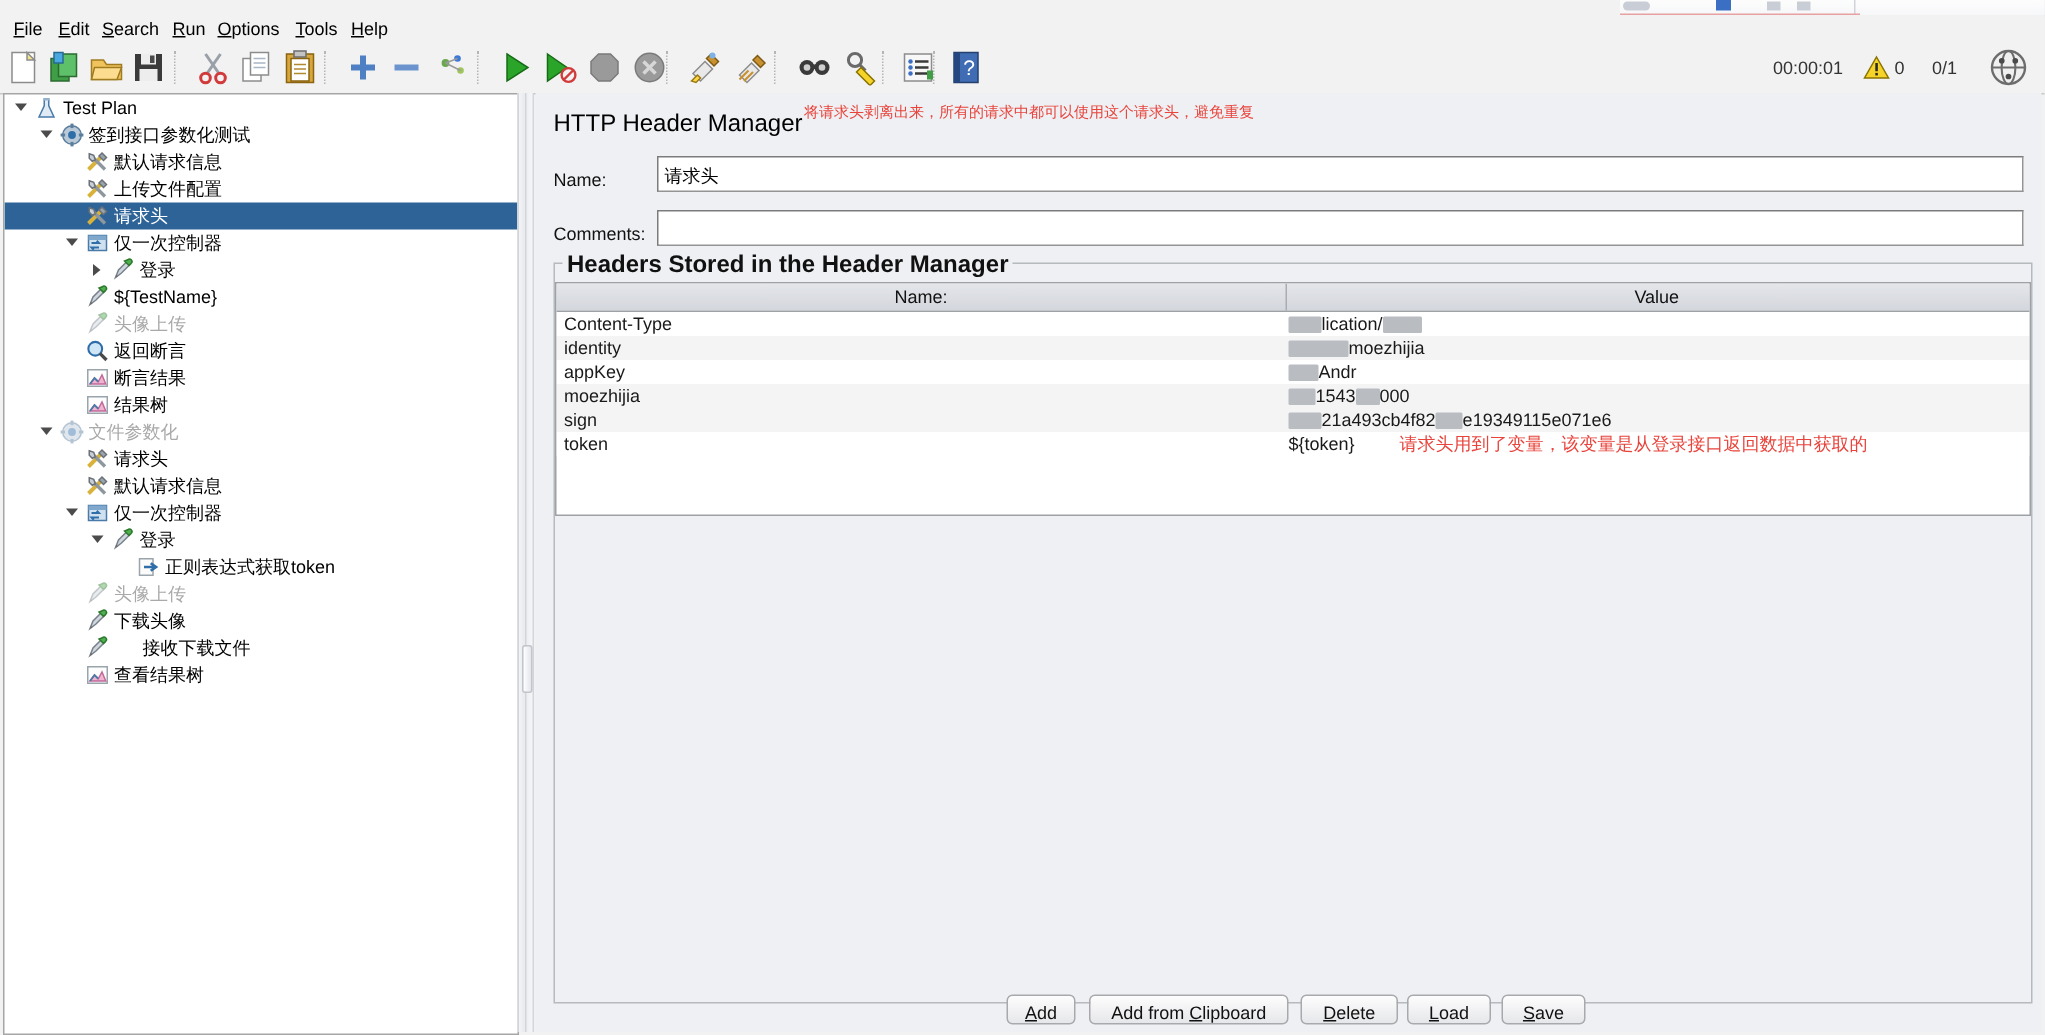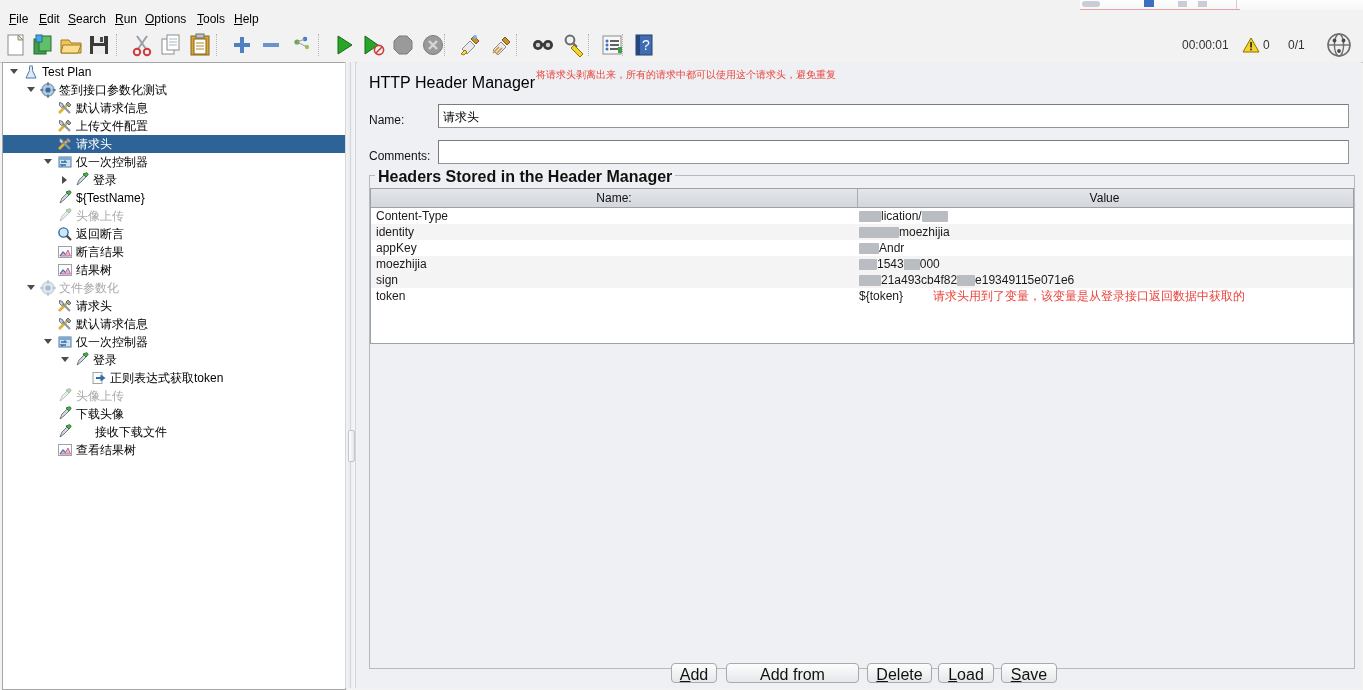--- a/index.html
+++ b/index.html
@@ -135,21 +135,21 @@
     background:#b9bcc1;border-radius:1px;
     filter:blur(0.4px);
   }
 
   
   #btn-bar{position:absolute;left:0;top:601px;width:1004px;height:26px;}
   .jbtn{
     position:absolute;top:0;height:20px;line-height:22px;
     background:linear-gradient(#fdfdfd,#e6e7ea);
     border:1px solid #a7a9ad;border-radius:4px;
-    font-size:16px;color:#111;text-align:center;box-sizing:border-box;
+    font-size:12px;color:#111;text-align:center;box-sizing:border-box;
     cursor:default;
   }
   .jbtn u{text-decoration:underline;}
 </style>
 </head>
 <body>
 
 <div id="overlay-fragment">
   <div class="ofi" style="left:2px;width:18px;border-radius:9px;"></div>
   <div class="ofb" style="left:64px;width:10px;"></div>

